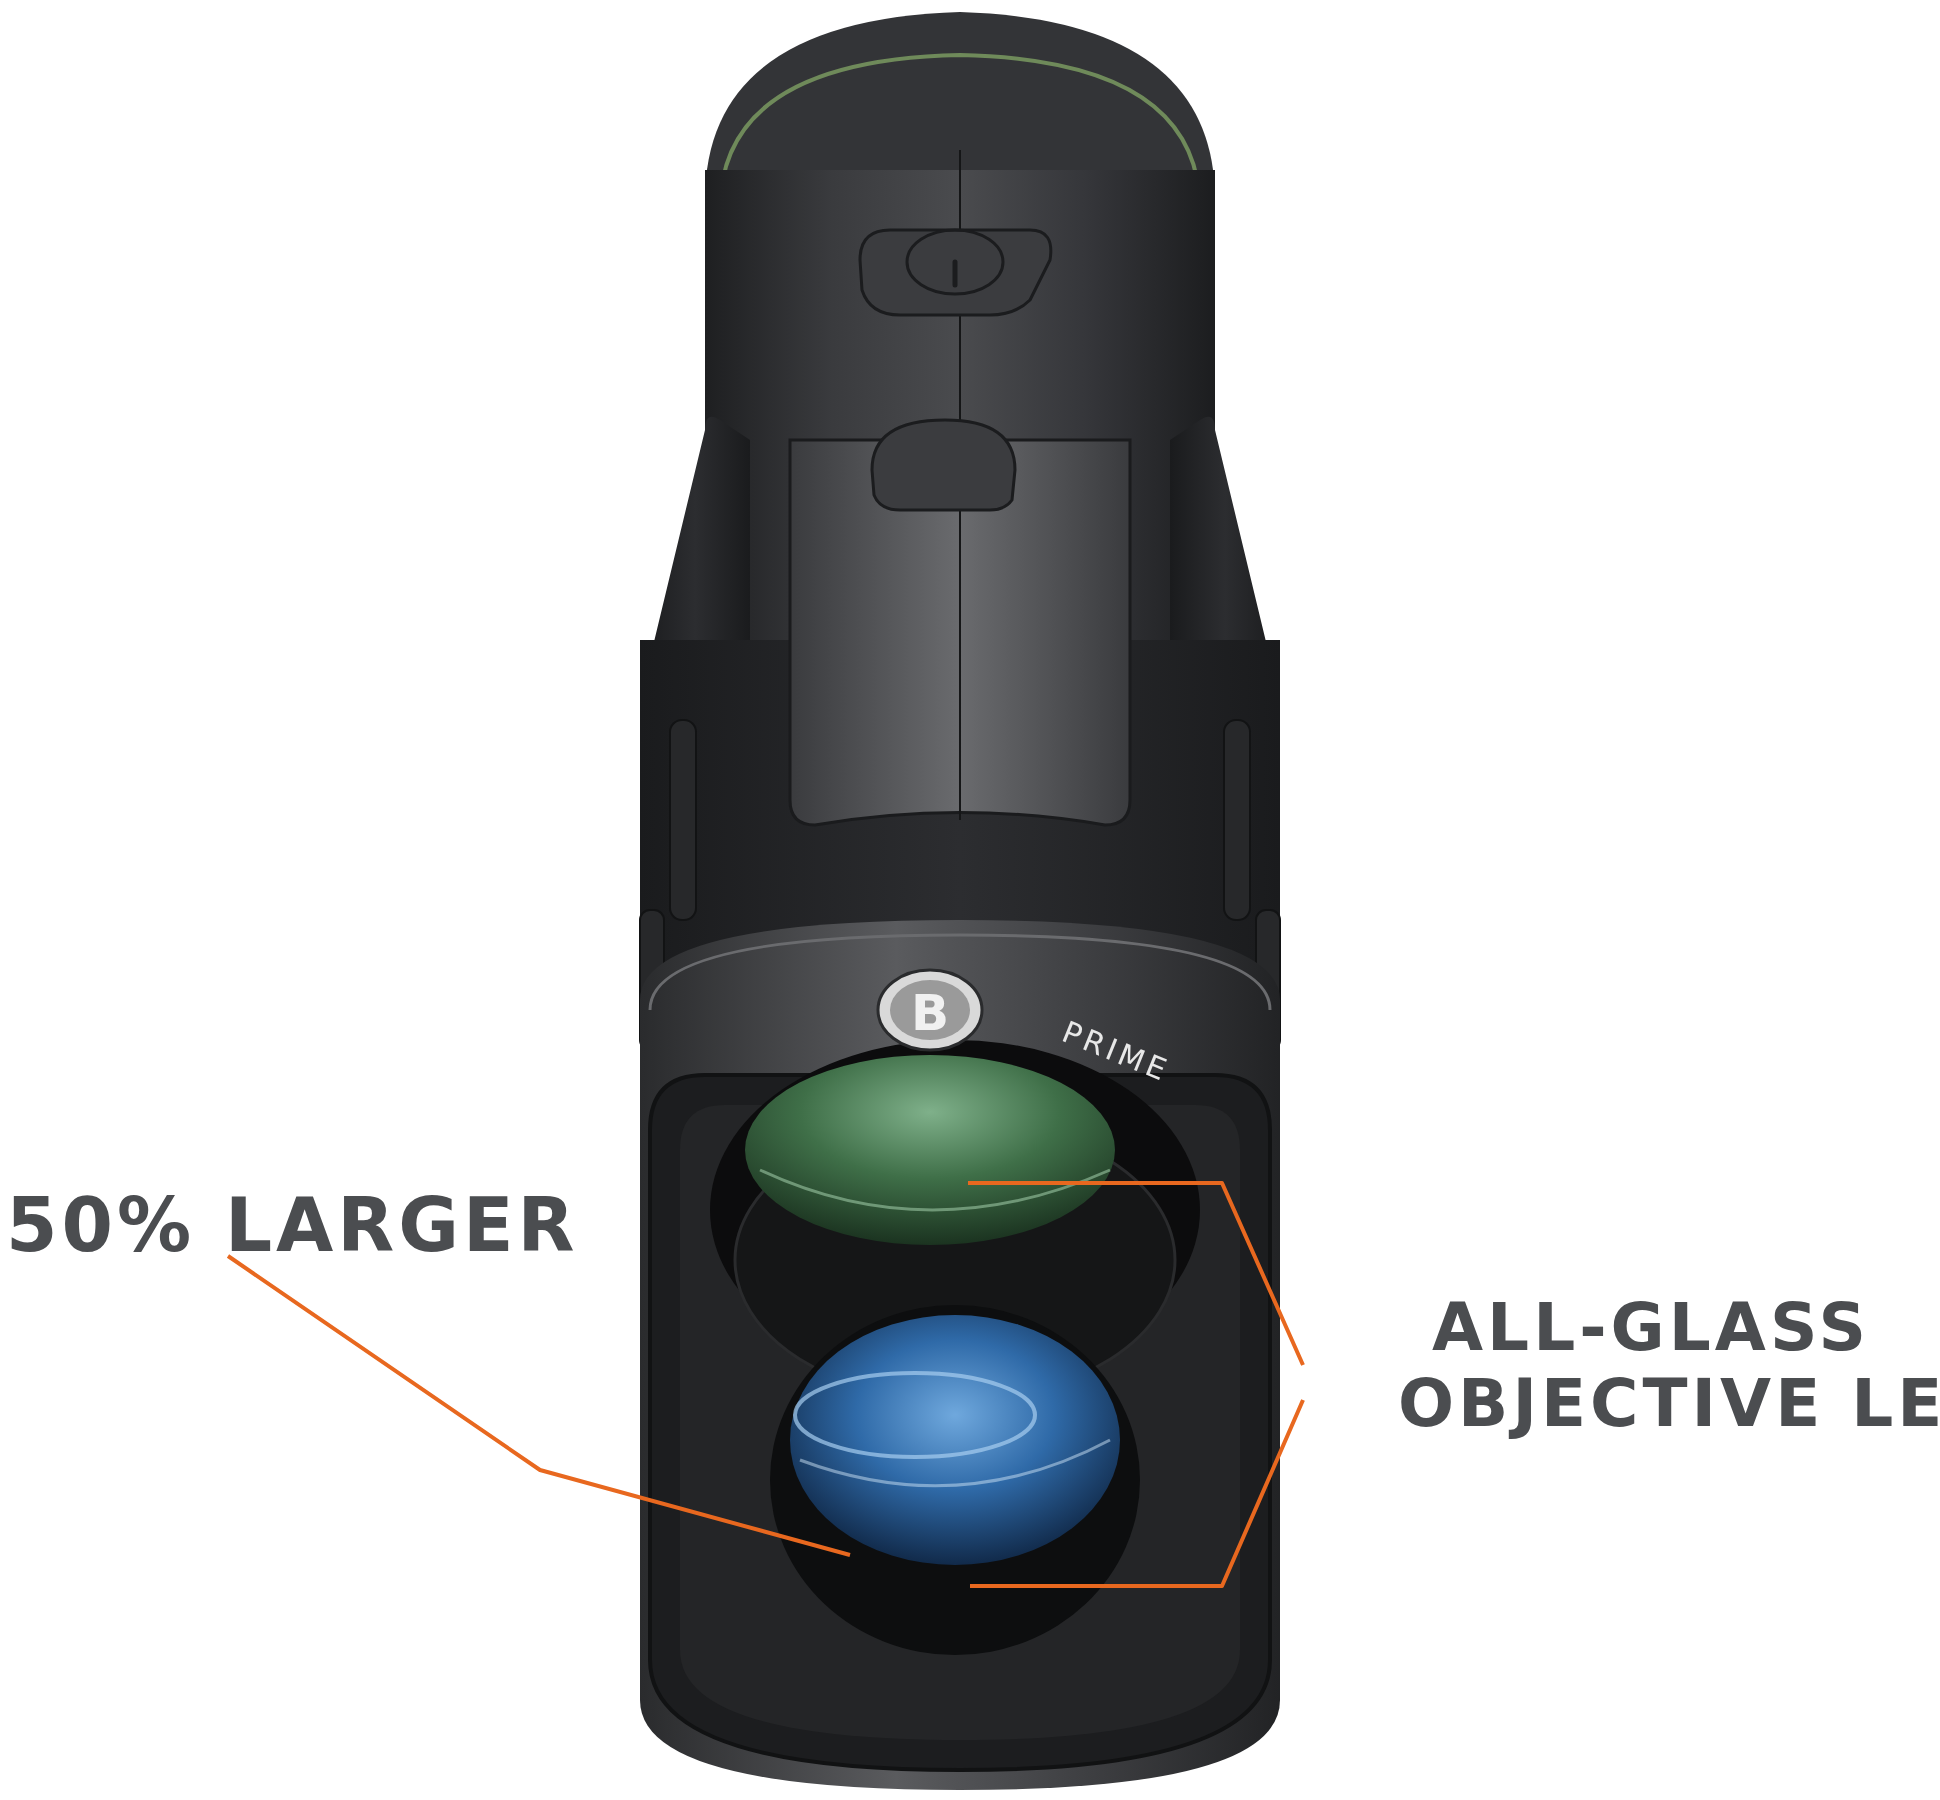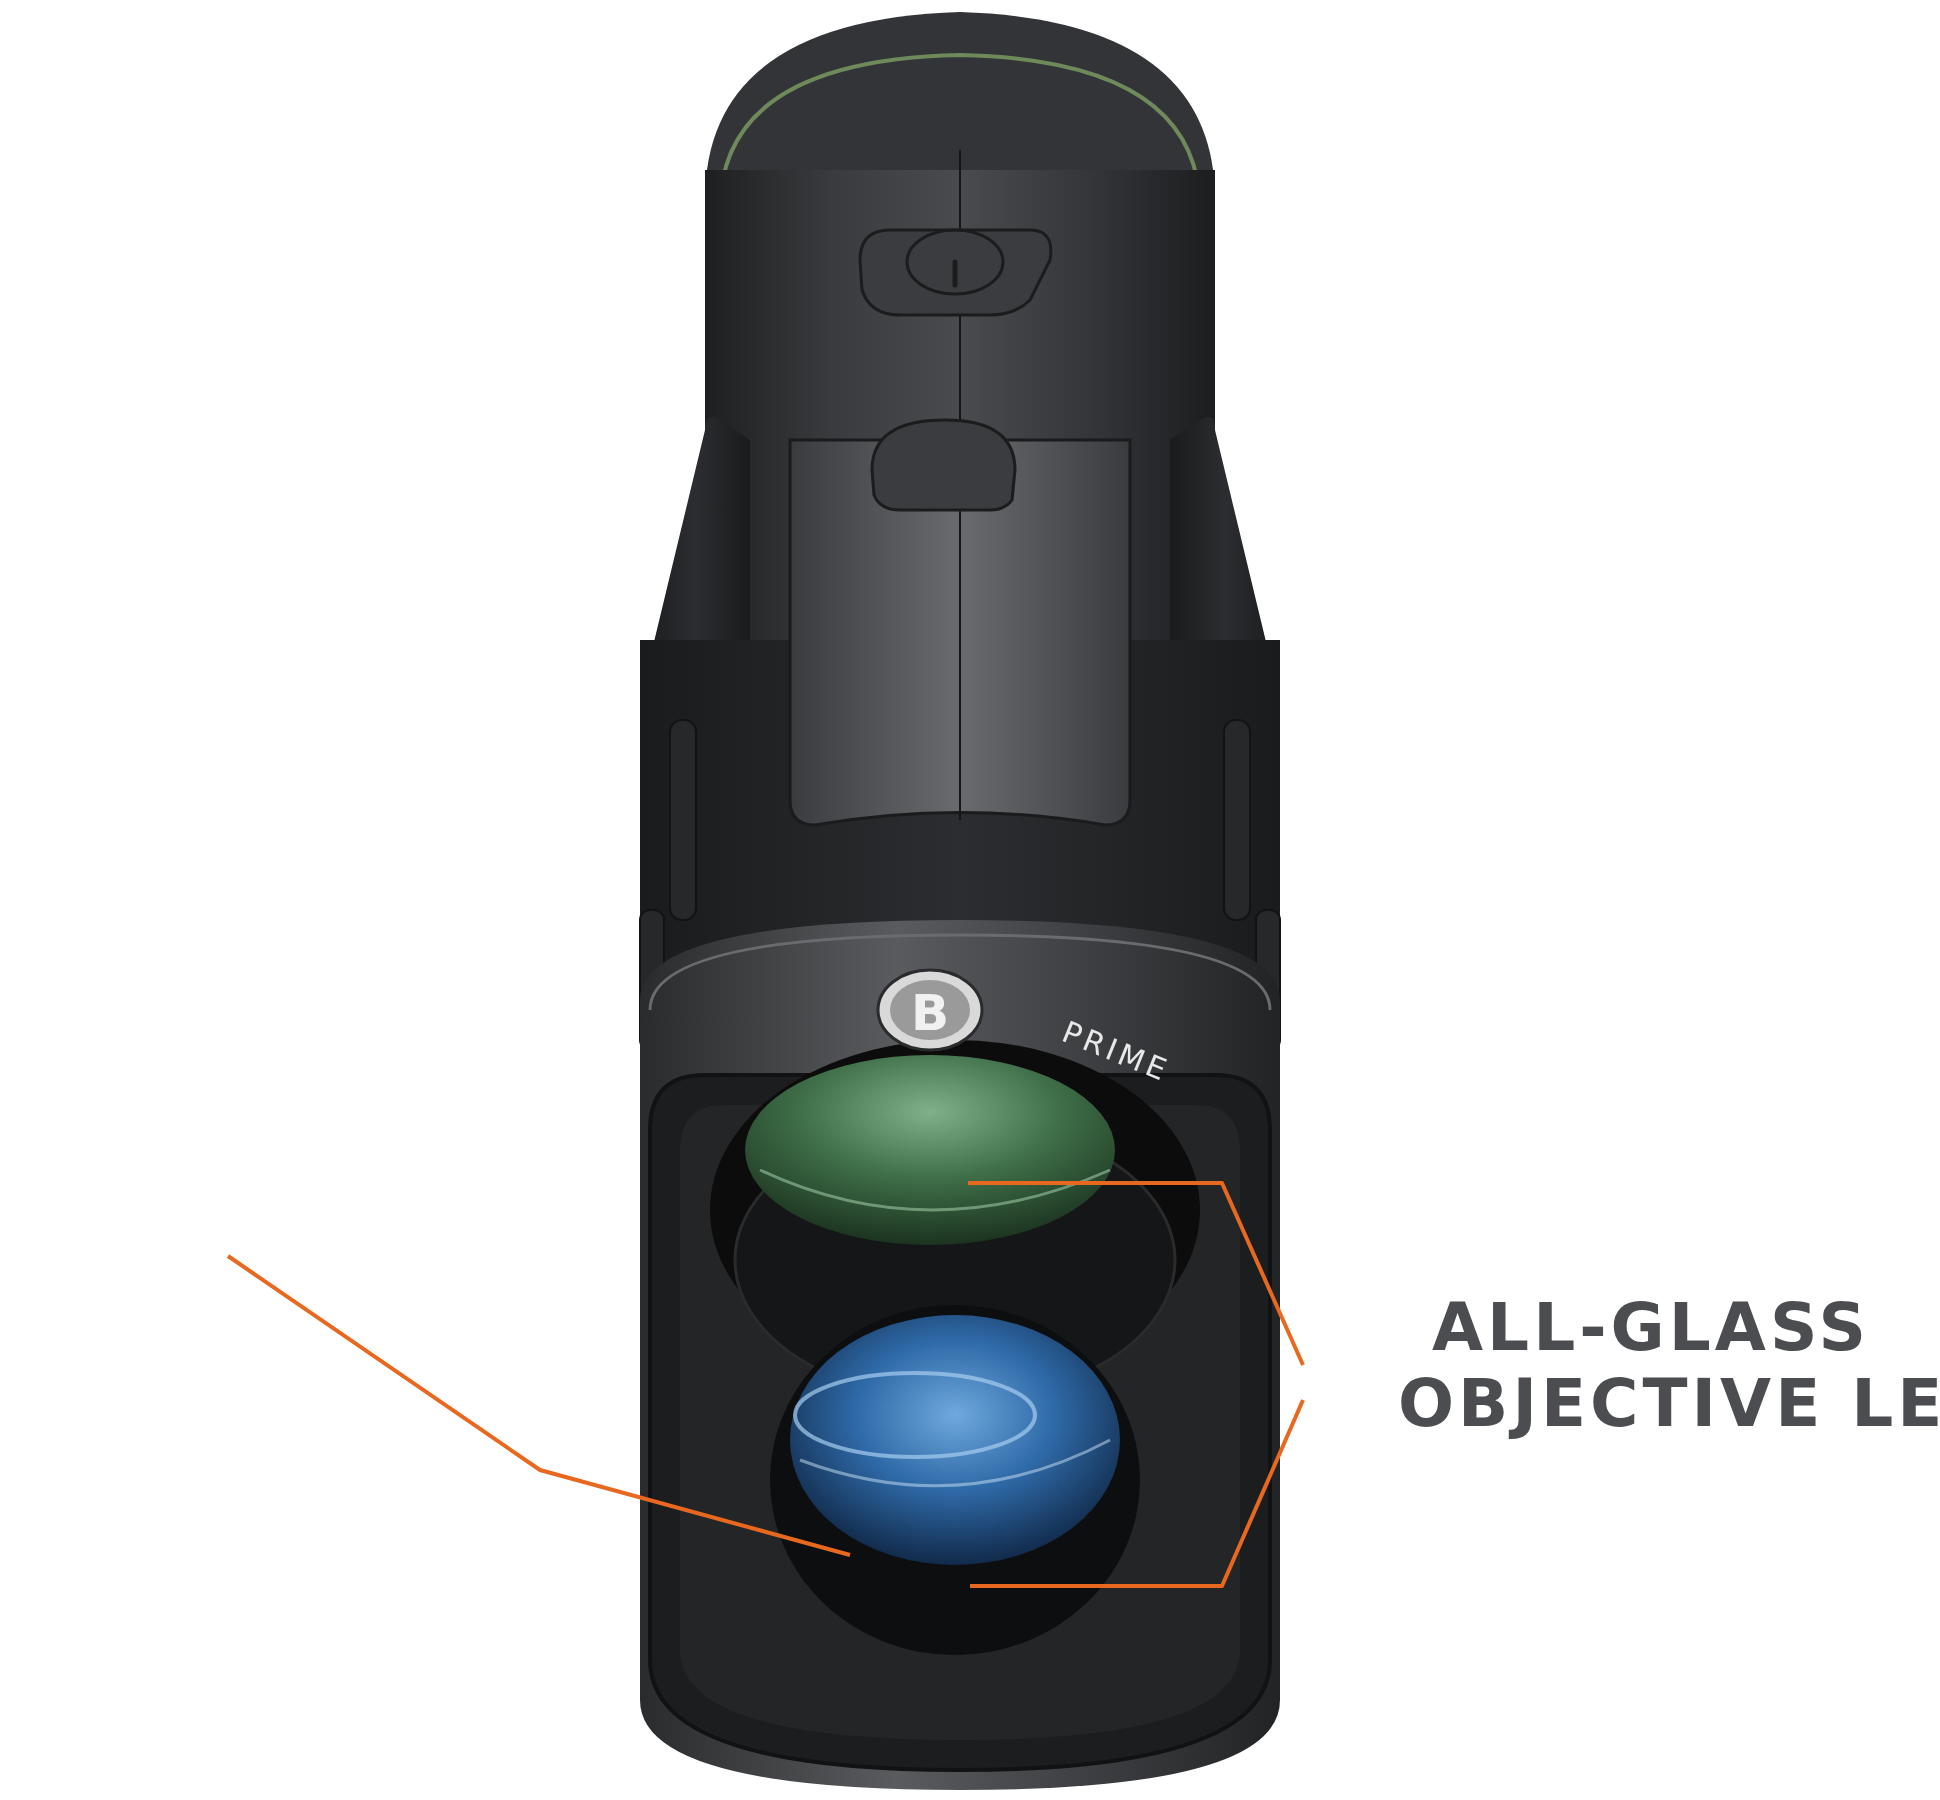--- a/index.html
+++ b/index.html
@@ -132,19 +132,20 @@
       <text x="1060" y="1040" font-family="DejaVu Sans, sans-serif" font-size="30" fill="#e8e8e8" letter-spacing="4" transform="rotate(22 1060 1040)">PRIME</text>
     </g>
 
     <g fill="none" stroke="#e8681f" stroke-width="4" stroke-linejoin="round">
       <polyline points="228,1256 540,1470 850,1555"></polyline>
       <polyline points="968,1183 1222,1183 1303,1365"></polyline>
       <polyline points="970,1586 1222,1586 1303,1400"></polyline>
     </g>
   </svg>
 
+  <div class="callout-label label-larger">50% LARGER</div>
 
   <div class="callout-label label-glass">
     <span class="l1">ALL-GLASS</span>
     <span class="l2">OBJECTIVE LENS</span>
   </div>
 
 </div>
 
 </body></html>

